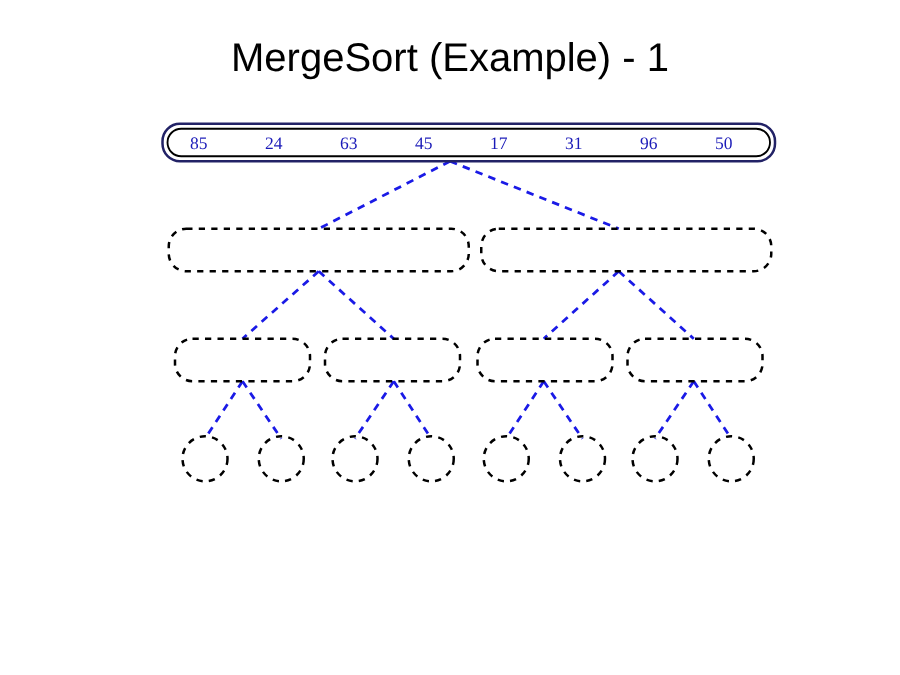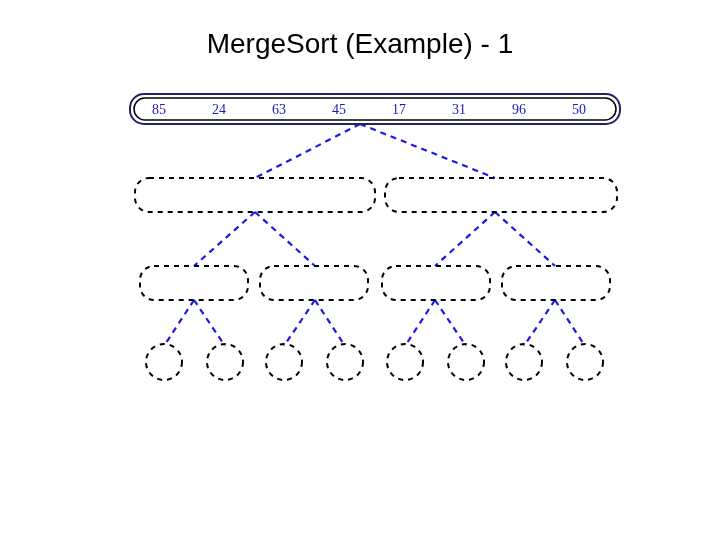--- a/index.html
+++ b/index.html
@@ -6,21 +6,21 @@
     margin: 0;
     padding: 0;
     width: 720px;
     height: 540px;
     background: #ffffff;
     font-family: Arial, Helvetica, sans-serif;
   }
   .title {
     width: 100%;
     text-align: center;
-    font-size: 28px;
+    font-size: 32px;
     padding-top: 28px;
     color: #000;
   }
   .diagram {
     position: relative;
     width: 636px;
     height: 420px;
   }
   svg { position: absolute; left: 0; top: 0; }
   .value {

